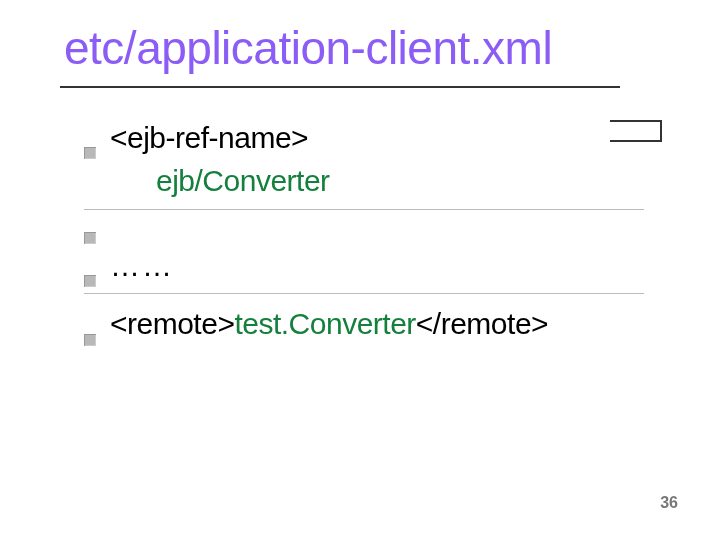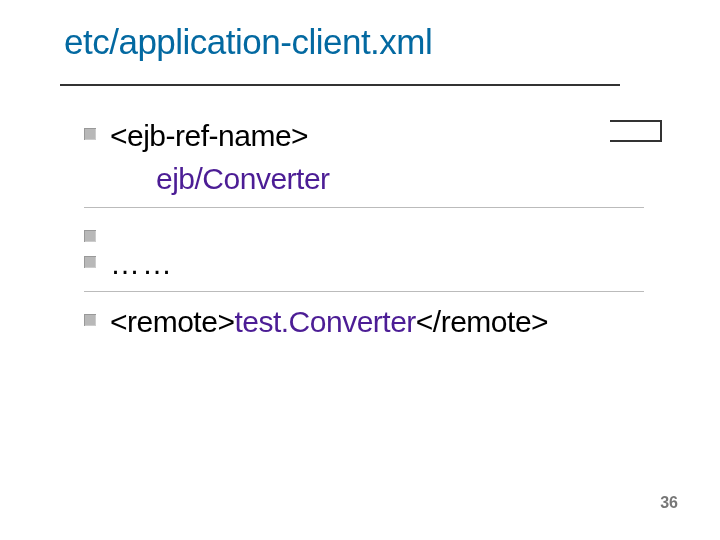--- a/index.html
+++ b/index.html
@@ -13,25 +13,25 @@
     position: relative;
   }
   .slide {
     width: 720px;
     height: 540px;
     position: relative;
     box-sizing: border-box;
     padding: 20px 50px 0 60px;
   }
   .title {
-    font-size: 35px;
+    font-size: 46px;
     line-height: 1.25;
-    color: #0369a1;
+    color: #8b5cf6;
     letter-spacing: -0.5px;
-    margin: 0 0 20px 0;
+    margin: 0 0 8px 0;
     padding-left: 4px;
   }
   .title-underline {
     border-bottom: 2px solid #333333;
     margin-bottom: 4px;
     width: 560px;
   }
   .title-box-stub {
     position: absolute;
     right: 58px;
@@ -45,36 +45,36 @@
   .body {
     margin-top: 28px;
     padding-left: 24px;
     font-size: 30px;
     line-height: 1.45;
     color: #000000;
     letter-spacing: -0.5px;
   }
   .bullet-line {
     display: flex;
-    align-items: flex-start;
+    align-items: flex-end;
   }
   .bullet-sq {
     display: inline-block;
     width: 12px;
     height: 12px;
     box-shadow: 1px 1px 0 #999 inset, -1px -1px 0 #ccc inset;
     background: #b8b8b8;
     margin-top: 14px;
     margin-right: 14px;
     flex-shrink: 0;
   }
   .indent {
     padding-left: 72px;
   }
-  .red { color: #4c1d95; }
+  .red { color: #15803d; }
   .dots { letter-spacing: 2px; }
   .row-underline {
     border-bottom: 1px solid #bbbbbb;
     width: 560px;
     margin: 6px 0 8px 0;
   }
   .page-num {
     position: absolute;
     right: 42px;
     bottom: 28px;

